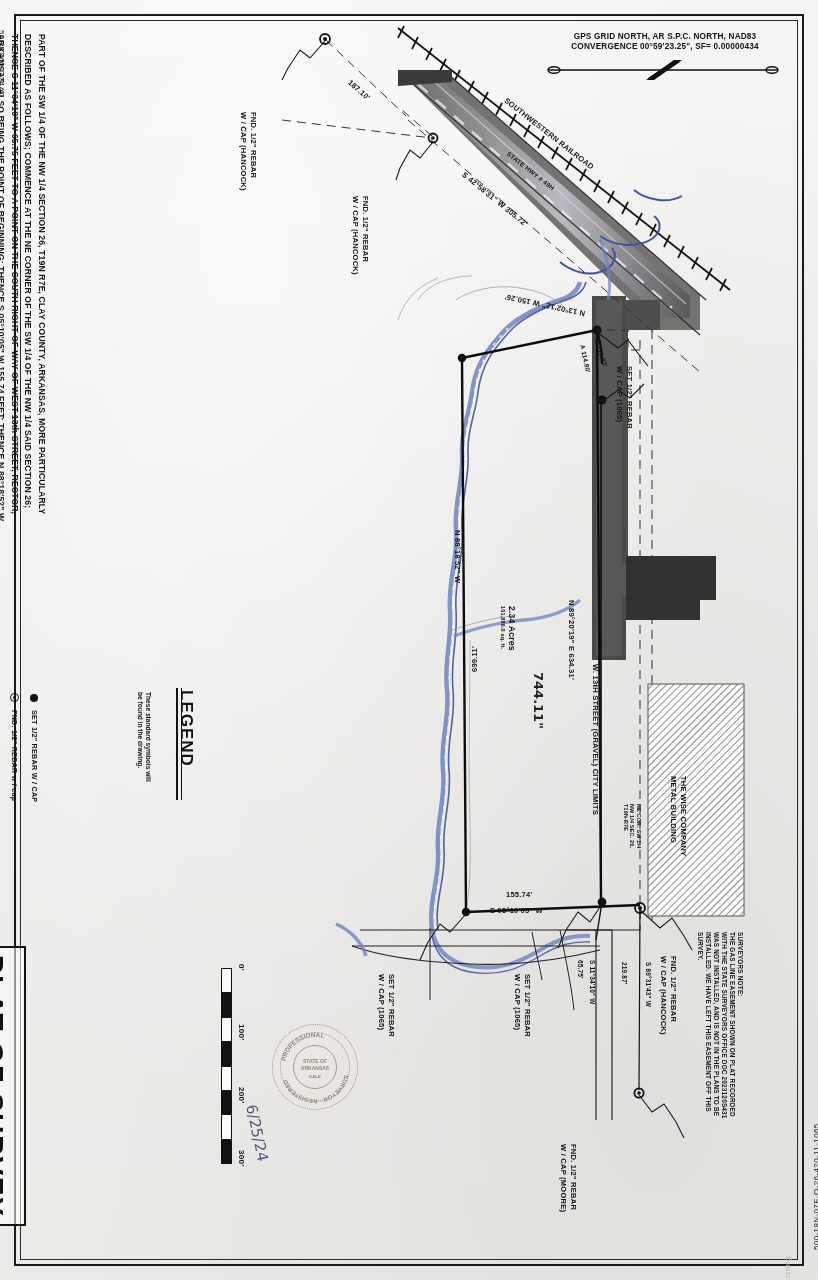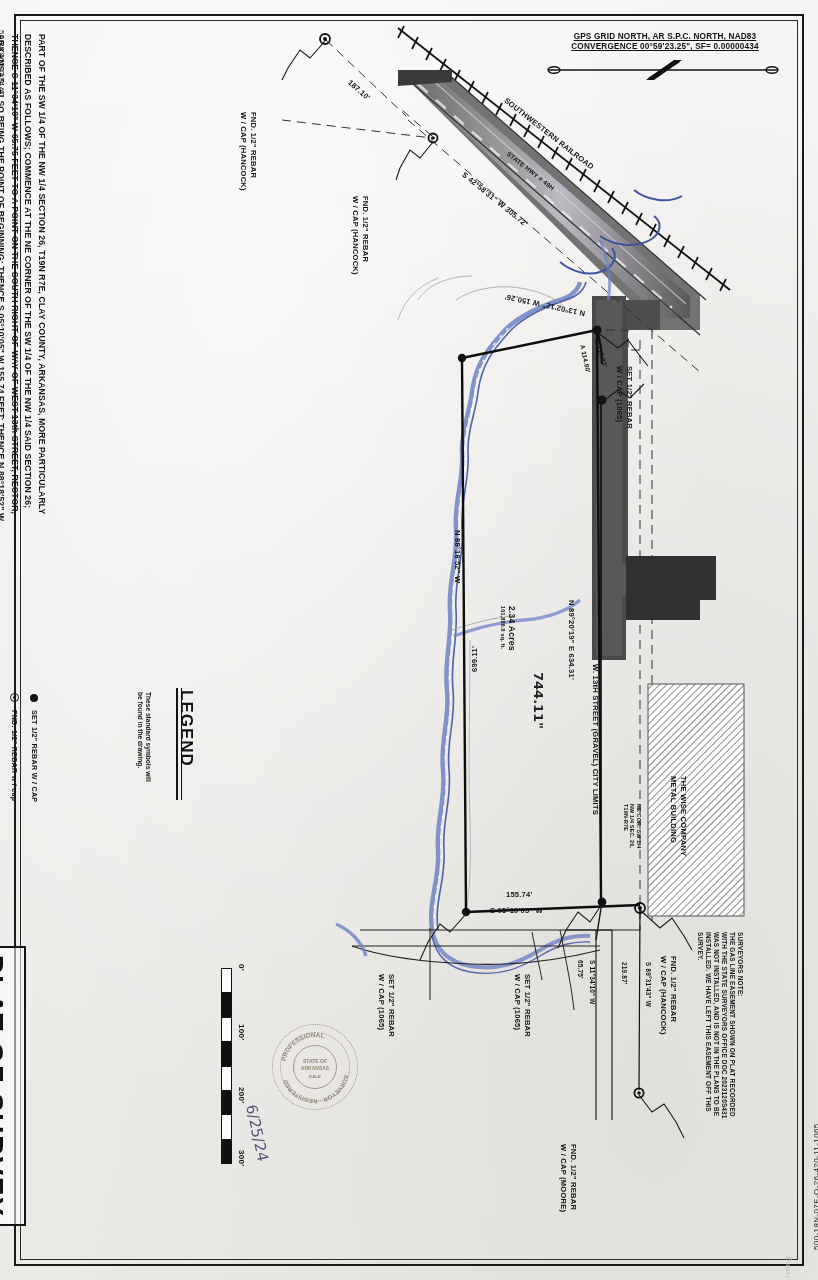--- a/index.html
+++ b/index.html
@@ -412,21 +412,21 @@
   <div class="border-outer"></div>
   <div class="border-inner"></div>
 
   <div class="abs" style="left:6px; top:30px;">
     <div class="sidecode rot90 nw">500-1065-O24A0</div>
   </div>
   <div class="abs" style="left:812px; top:1250px;">
     <div class="sidecode rot270 nw">500-18N-07E-O-26-420-11-1065</div>
   </div>
 
-  <div class="abs" style="left:520px; top:32px; width:290px;text-decoration:underline;">
+  <div class="abs" style="left:520px; top:32px; width:290px;">
     <div class="gps-note">GPS GRID NORTH, AR S.P.C. NORTH, NAD83</div>
     <div class="gps-note">CONVERGENCE 00°59'23.25", SF= 0.00000434</div>
   </div>
 
   <div class="abs" style="left:48px; top:34px;">
     <div class="legal-block rot90">
       <div>PART OF THE SW 1/4 OF THE NW 1/4 SECTION 26, T19N R7E, CLAY COUNTY, ARKANSAS, MORE PARTICULARLY</div>
       <div>DESCRIBED AS FOLLOWS; COMMENCE AT THE NE CORNER OF THE SW 1/4 OF THE NW 1/4 SAID SECTION 26;</div>
       <div>THENCE S 11°34'10" W 65.75 FEET TO A POINT ON THE SOUTH RIGHT-OF-WAY OF WEST 13th STREET, RECTOR,</div>
       <div>ARKANSAS, ALSO BEING THE POINT OF BEGINNING; THENCE S 05°10'05" W 155.74 FEET; THENCE N 88°18'52" W</div>

